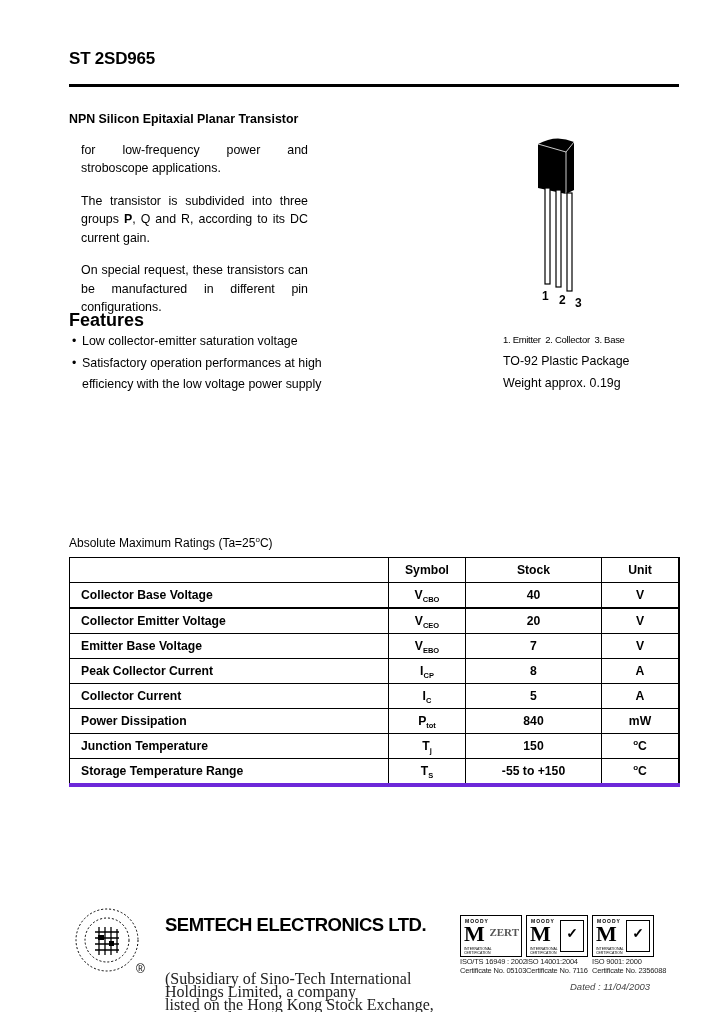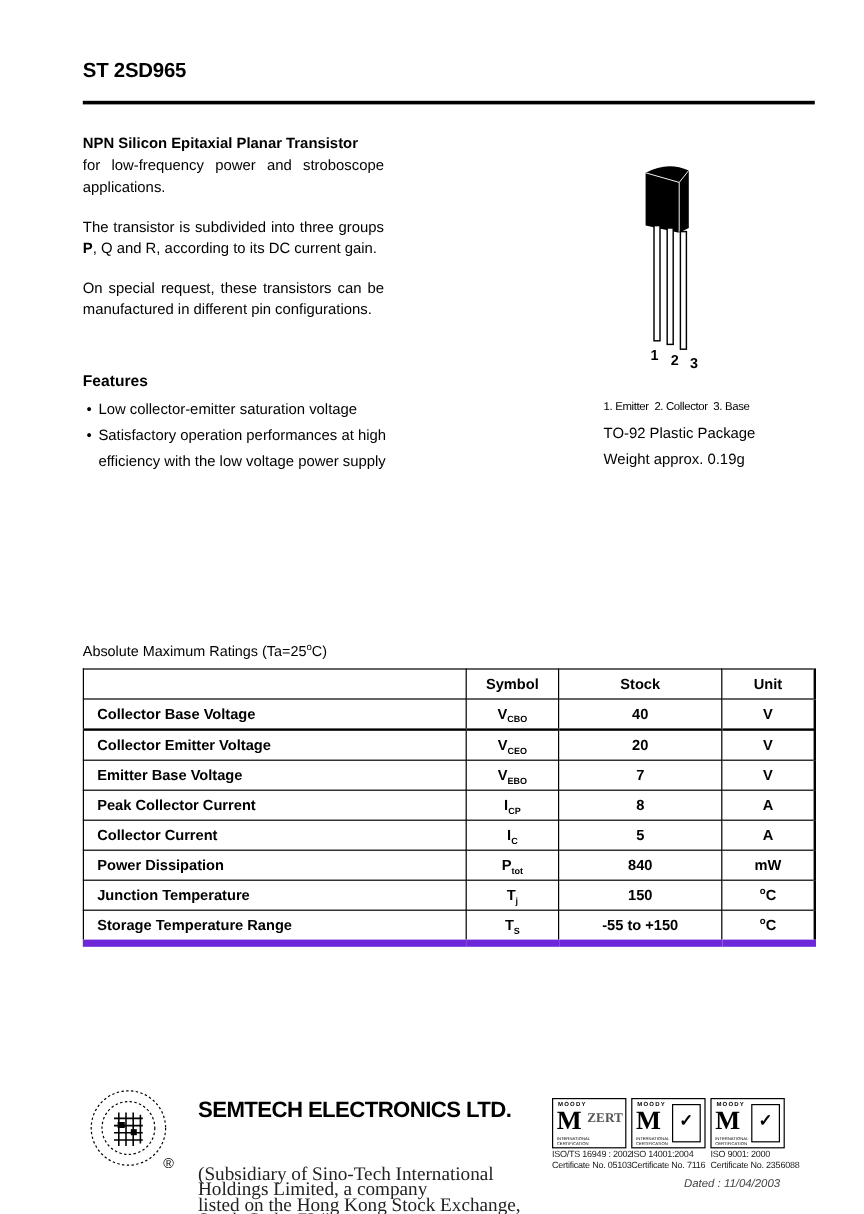--- a/index.html
+++ b/index.html
@@ -3,43 +3,43 @@
 <meta charset="utf-8">
 <style>
   html, body { margin: 0; padding: 0; background: #ffffff; }
   body { width: 720px; height: 1012px; position: relative; overflow: hidden;
          font-family: "Liberation Sans", sans-serif; color: #000; }
   .abs { position: absolute; }
   .title { left: 69px; top: 49px; font-size: 17px; font-weight: bold; letter-spacing: -0.2px; }
   .rule { left: 69px; top: 84px; width: 610px; height: 3px; background: #000; }
   .intro { left: 69px; top: 110px; width: 251px; font-size: 12.4px; line-height: 18.5px; }
   .intro .subtitle { font-weight: bold; }
-  .intro p { margin: 0; text-align: justify; text-align-last: left; }
+  .intro p { margin: 12px; text-align: justify; text-align-last: left; }
   .intro p + p { margin-top: 14px; }
-  .features-h { left: 69px; top: 310px; font-size: 13px; font-weight: bold; }
+  .features-h { left: 69px; top: 310px; font-size: 18px; font-weight: bold; }
   .features { left: 72px; top: 331px; width: 260px; font-size: 12.4px; line-height: 21.5px; }
   .features .item { display: flex; }
   .features .bullet { width: 10px; flex: none; }
   .pkg-img { left: 528px; top: 132px; width: 60px; height: 180px; }
   .pin-label { font-size: 12px; font-weight: bold; }
   .pin-legend { left: 503px; top: 334px; font-size: 9.5px; letter-spacing: -0.3px; }
   .pkg-name { left: 503px; top: 354px; font-size: 12.4px; }
   .weight { left: 503px; top: 376px; font-size: 12.4px; }
   .ratings-h { left: 69px; top: 535px; font-size: 12px; font-weight: normal; }
   .ratings-h sup { font-size: 8px; }
   table.ratings { position: absolute; left: 69px; top: 557px; width: 611px;
                   border-collapse: collapse; font-size: 12.2px; font-weight: bold; }
   table.ratings td { border: 1px solid #000; height: 24px; padding: 0; }
   table.ratings td.param { padding-left: 11px; width: 307px; }
   table.ratings td.sym { text-align: center; width: 76px; }
   table.ratings td.val { text-align: center; width: 135px; }
   table.ratings td.unit { text-align: center; }
   table.ratings tr.first-data td { border-bottom: 2px solid #000; }
   table.ratings tr td:last-child { border-right: 2px solid #000; }
-  table.ratings tr:last-child td { border-bottom: 6px solid #6d28d9; }
+  table.ratings tr:last-child td { border-bottom: 4px solid #6d28d9; }
   .sub { font-size: 7.5px; position: relative; top: 3px; }
   .unit-sup { font-size: 8px; position: relative; top: -5px; }
   .logo { left: 72px; top: 905px; width: 80px; height: 80px; }
   .company { left: 165px; top: 914px; font-size: 18.5px; font-weight: bold; letter-spacing: -0.5px; }
   .company-sub { left: 165px; top: 972px; width: 280px; font-family: "Liberation Serif", serif;
                  font-size: 16px; line-height: 13px; color: #222; }
   .certs { left: 460px; top: 915px; display: flex; gap: 4px; }
   .cert { width: 62px; }
   .cert-box { height: 40px; border: 1px solid #000; position: relative; background: #fff; }
   .cert-box .moody { position: absolute; left: 4px; top: 2px; font-size: 5px; font-weight: bold; letter-spacing: 1px; }

